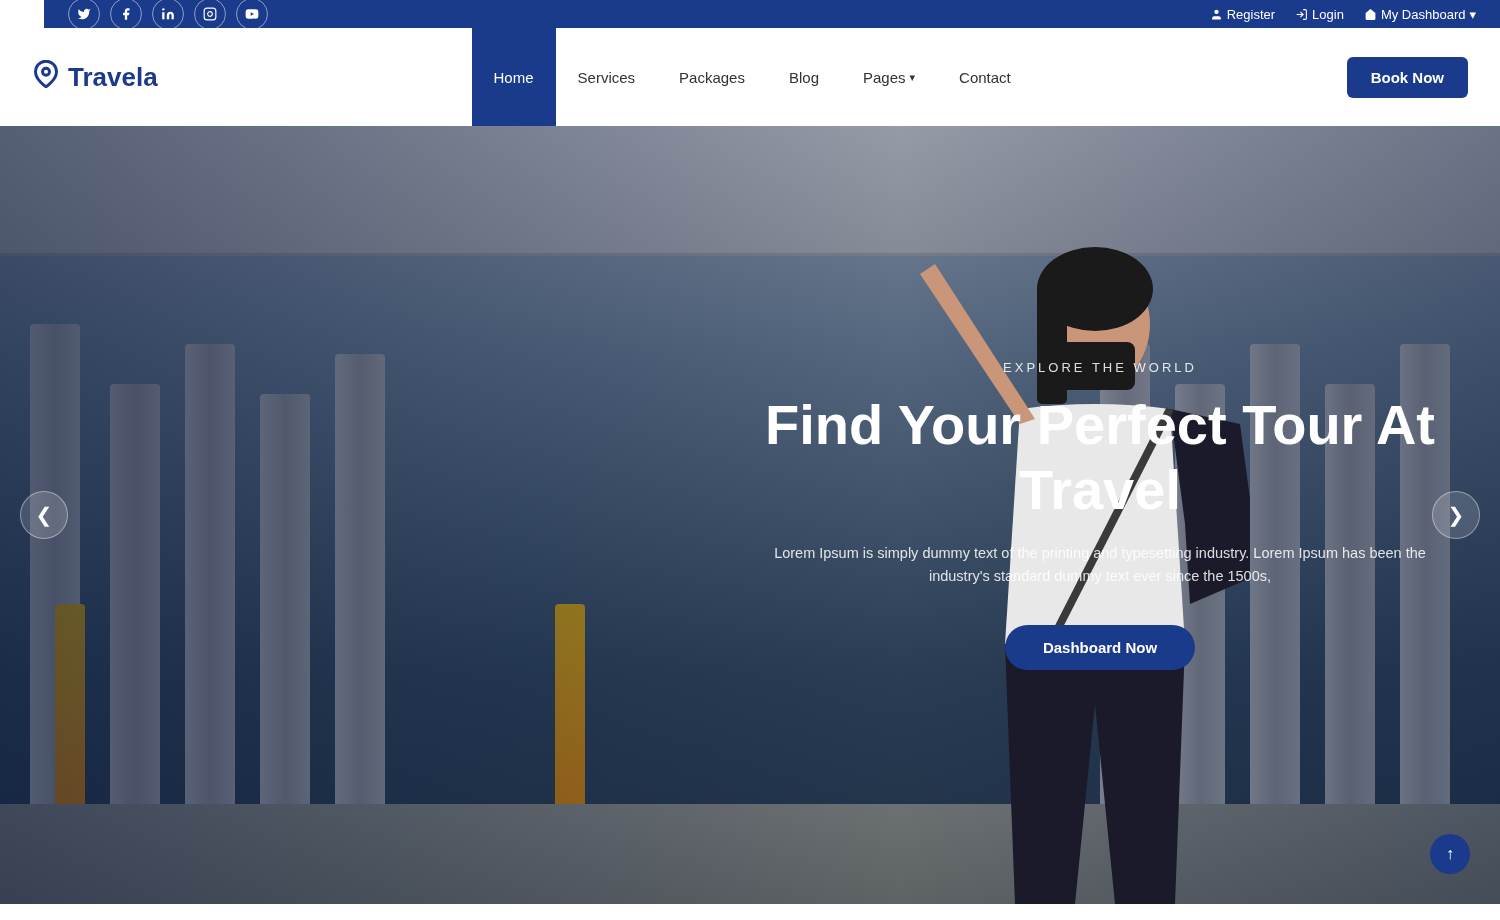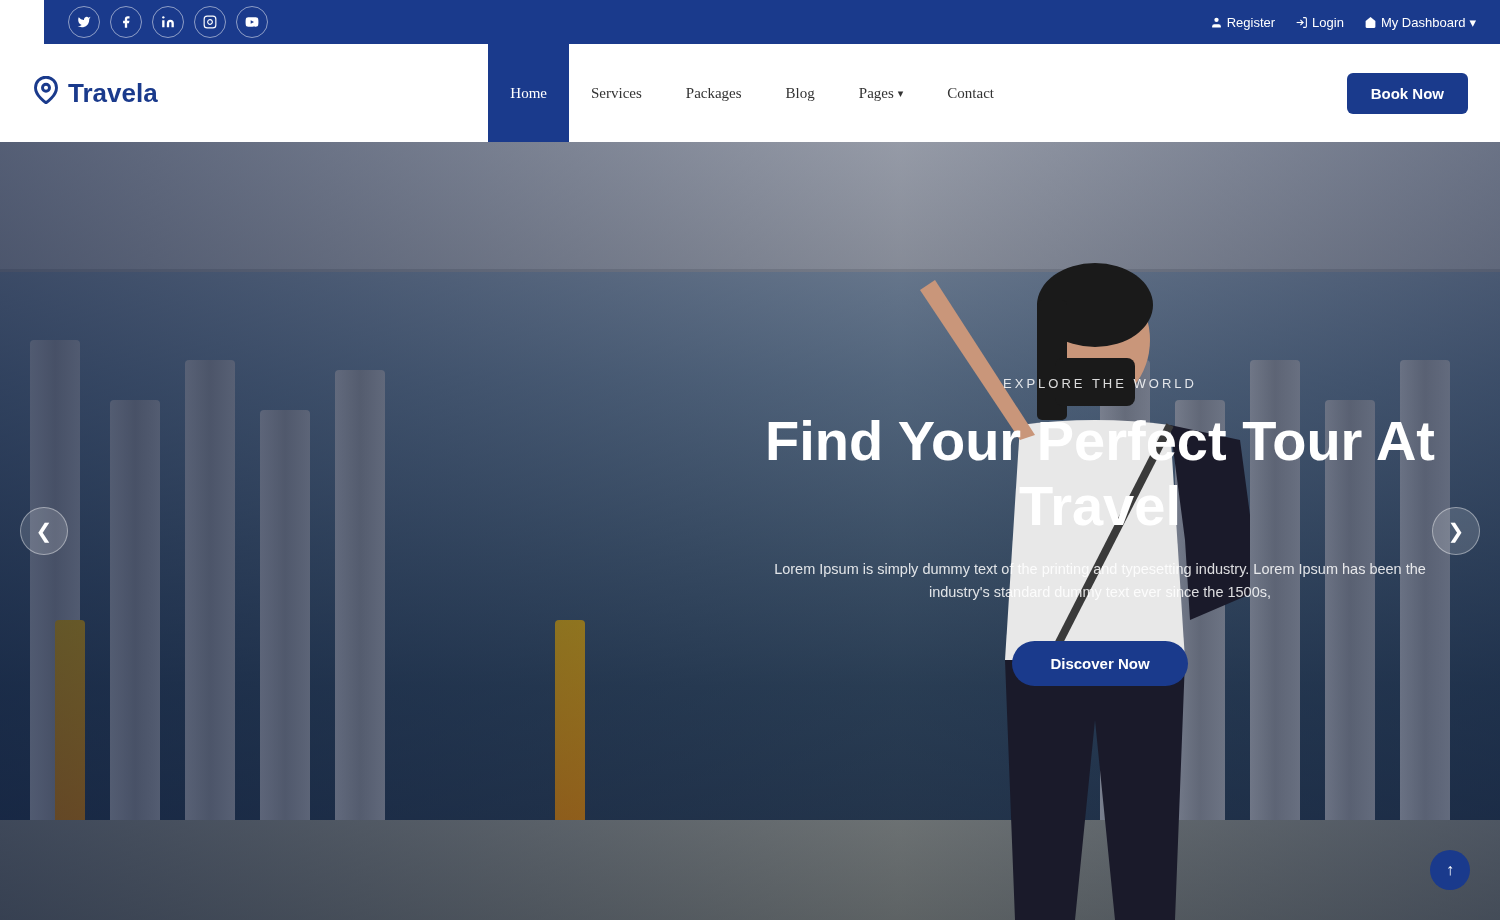--- a/index.html
+++ b/index.html
@@ -1,21 +1,21 @@
 <!DOCTYPE html>
 <html><head>
   <meta charset="utf-8">
   <style>
     * { margin: 0; padding: 0; box-sizing: border-box; }
     body { font-family: 'Segoe UI', Arial, sans-serif; width: 1500px; height: 920px; overflow: hidden; }
 
     
     .top-bar {
       background-color: #1a3a8c;
-      height: 44px;
+      height: 28px;
       display: flex;
       align-items: center;
       justify-content: space-between;
       padding: 0 24px;
       margin-left: 44px;
     }
     .social-icons {
       display: flex;
       gap: 10px;
       align-items: center;
@@ -66,21 +66,20 @@
       gap: 8px;
       font-size: 26px;
       font-weight: 700;
       color: #1a3a8c;
       cursor: pointer;
     }
     .nav-links {
       display: flex;
       align-items: stretch;
       height: 98px;
-      font-family: Liberation Serif, serif;
     }
     .nav-item {
       display: flex;
       align-items: center;
       padding: 0 22px;
       font-size: 15px;
       font-weight: 500;
       color: #333;
       cursor: pointer;
       text-decoration: none;
@@ -369,21 +368,21 @@
       <line x1="270" y1="185" x2="150" y2="420" stroke="#3a3a3a" stroke-width="8"></line>
 
       <ellipse cx="148" cy="430" rx="20" ry="15" fill="#2a2a3a"></ellipse>
     </svg>
   </div>
 
   <div class="hero-content">
     <p class="hero-subtitle">EXPLORE THE WORLD</p>
     <h1 class="hero-title">Find Your Perfect Tour At Travel</h1>
     <p class="hero-desc">Lorem Ipsum is simply dummy text of the printing and typesetting industry. Lorem Ipsum has been the industry's standard dummy text ever since the 1500s,</p>
-    <button class="discover-btn">Discover Now</button>
+    <button class="discover-btn">Dashboard Now</button>
   </div>
 
   <div class="nav-arrow left">
     <span>❮</span>
   </div>
 
   <div class="nav-arrow right">
     <span>❯</span>
   </div>
 

